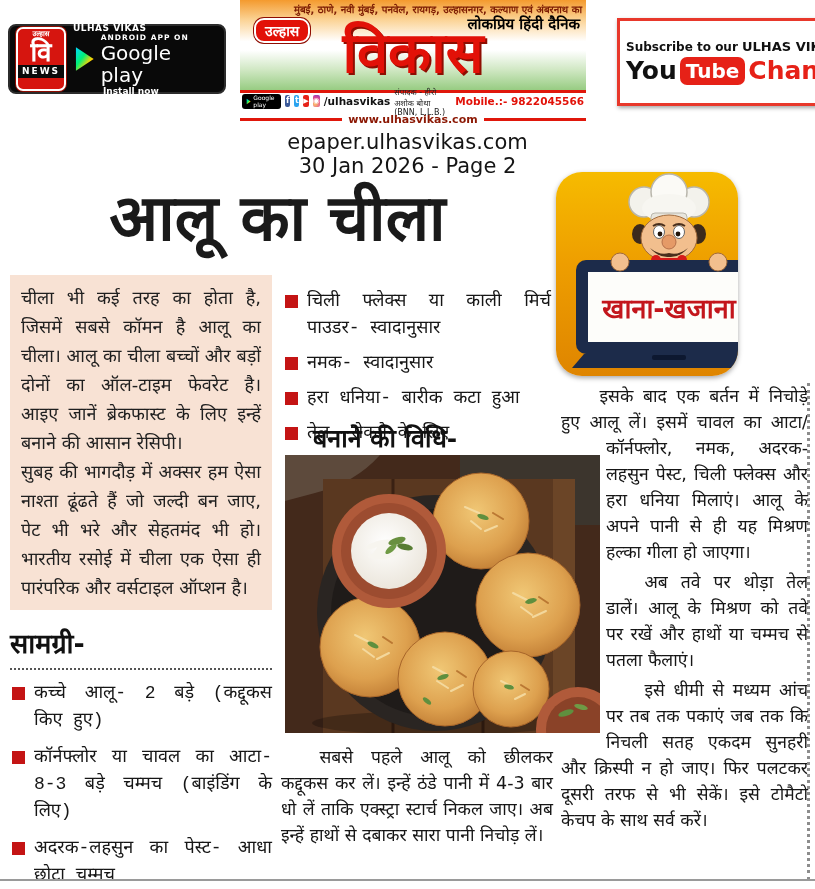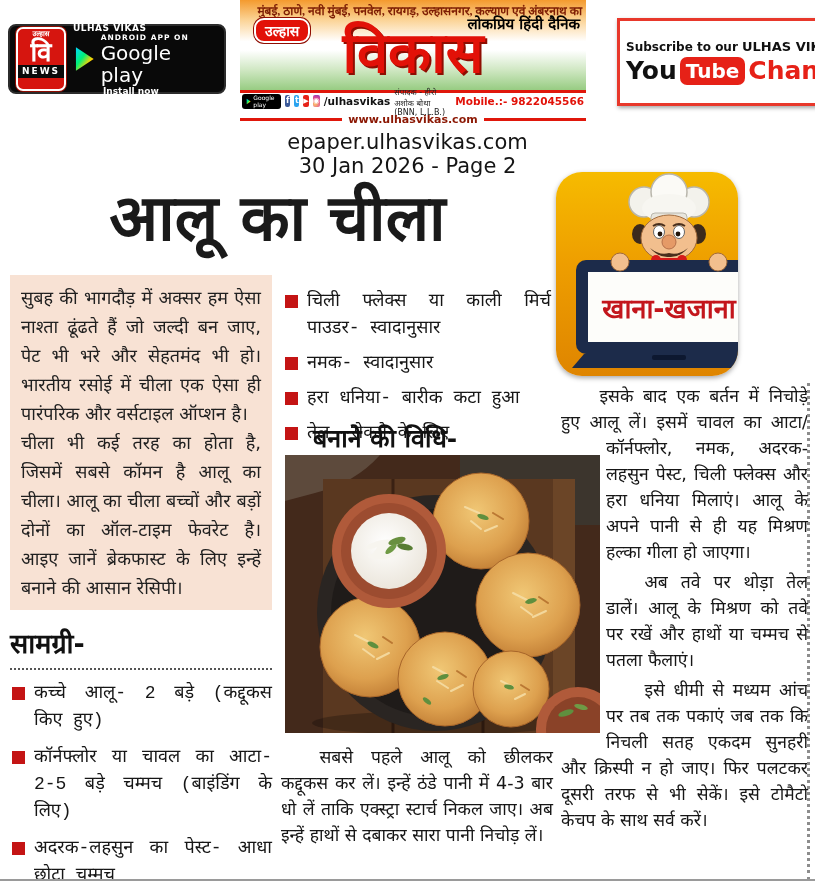--- a/index.html
+++ b/index.html
@@ -21,21 +21,21 @@
   .ab-brand{font-size:9px;font-weight:bold;letter-spacing:.5px;}
   .ab-row{display:flex;align-items:center;}
   .ab-col{display:flex;flex-direction:column;padding-left:4px;}
   .ab-l1{font-size:7.5px;letter-spacing:1px;font-weight:bold;}
   .ab-l2{font-size:20px;line-height:22px;}
   .ab-l3{font-size:9px;font-weight:bold;margin-left:30px;}
 
   .masthead{position:absolute;left:240px;top:0;width:346px;height:130px;}
   .mh-grad{position:relative;height:90px;border-bottom:3px solid #e0170b;
            background:linear-gradient(180deg,#f49a2e 0%,#fbd395 22%,#ffffff 46%,#ffffff 56%,#cfe7c2 78%,#97cc82 100%);}
-  .mh-cities{position:absolute;top:2px;right:4px;font-size:12px;font-weight:bold;color:#7d1d04;font-family:Liberation Serif, serif;}
+  .mh-cities{position:absolute;top:2px;right:4px;font-size:10px;font-weight:bold;color:#7d1d04;}
   .mh-tagline{position:absolute;top:13px;right:6px;font-size:15px;font-weight:bold;color:#000;}
   .mh-small{position:absolute;left:14px;top:18px;background:#e21108;color:#fff;font-size:14px;font-weight:bold;
             padding:1px 9px;border:2px solid #fff;border-radius:10px;box-shadow:0 0 0 1px #8f0d02;z-index:2;}
   .mh-main{position:absolute;left:0;right:0;top:20px;text-align:center;font-size:56px;line-height:66px;
            font-weight:800;color:#e21108;text-shadow:2px 2px 0 #8f0d02;}
   .mh-social{position:absolute;left:0;right:0;top:92px;height:18px;display:flex;align-items:center;gap:4px;padding:0 2px;}
   .gp-mini{background:#000;border-radius:3px;display:flex;align-items:center;height:15px;padding:0 4px;gap:2px;}
   .gp-mini span{color:#fff;font-size:6px;}
   .sicon{width:12px;height:12px;border-radius:2px;color:#fff;font-size:8px;font-weight:bold;
          display:flex;align-items:center;justify-content:center;line-height:1;}
@@ -228,32 +228,32 @@
         <rect x="96" y="183" width="34" height="5" rx="2" fill="#0d1830"></rect>
       </g>
 
       <circle cx="64" cy="90" r="9" fill="#f2bf8e" stroke="#a06a3c"></circle>
       <circle cx="162" cy="90" r="9" fill="#f2bf8e" stroke="#a06a3c"></circle>
     </svg>
   </div>
 
   <div class="col-left">
     <div class="intro-box">
+      <p>चीला भी कई तरह का होता है, जिसमें सबसे कॉमन है आलू का चीला। आलू का चीला बच्चों और बड़ों दोनों का ऑल-टाइम फेवरेट है। आइए जानें ब्रेकफास्ट के लिए इन्हें बनाने की आसान रेसिपी।</p>
       <p>सुबह की भागदौड़ में अक्सर हम ऐसा नाश्ता ढूंढते हैं जो जल्दी बन जाए, पेट भी भरे और सेहतमंद भी हो। भारतीय रसोई में चीला एक ऐसा ही पारंपरिक और वर्सटाइल ऑप्शन है।</p>
-      <p>चीला भी कई तरह का होता है, जिसमें सबसे कॉमन है आलू का चीला। आलू का चीला बच्चों और बड़ों दोनों का ऑल-टाइम फेवरेट है। आइए जानें ब्रेकफास्ट के लिए इन्हें बनाने की आसान रेसिपी।</p>
     </div>
     <div class="sec-head">सामग्री-</div>
     <div class="dot-rule"></div>
     <div class="ing-item">
       <span class="bullet"></span>
       <span class="ing-text">कच्चे आलू- 2 बड़े (कद्दूकस किए हुए)</span>
     </div>
     <div class="ing-item">
       <span class="bullet"></span>
-      <span class="ing-text">कॉर्नफ्लोर या चावल का आटा- 2-5 बड़े चम्मच (बाइंडिंग के लिए)</span>
+      <span class="ing-text">कॉर्नफ्लोर या चावल का आटा- 8-3 बड़े चम्मच (बाइंडिंग के लिए)</span>
     </div>
     <div class="ing-item">
       <span class="bullet"></span>
       <span class="ing-text">अदरक-लहसुन का पेस्ट- आधा छोटा चम्मच</span>
     </div>
   </div>
 
   <div class="col-mid">
     <div class="ing-item">
       <span class="bullet"></span>

